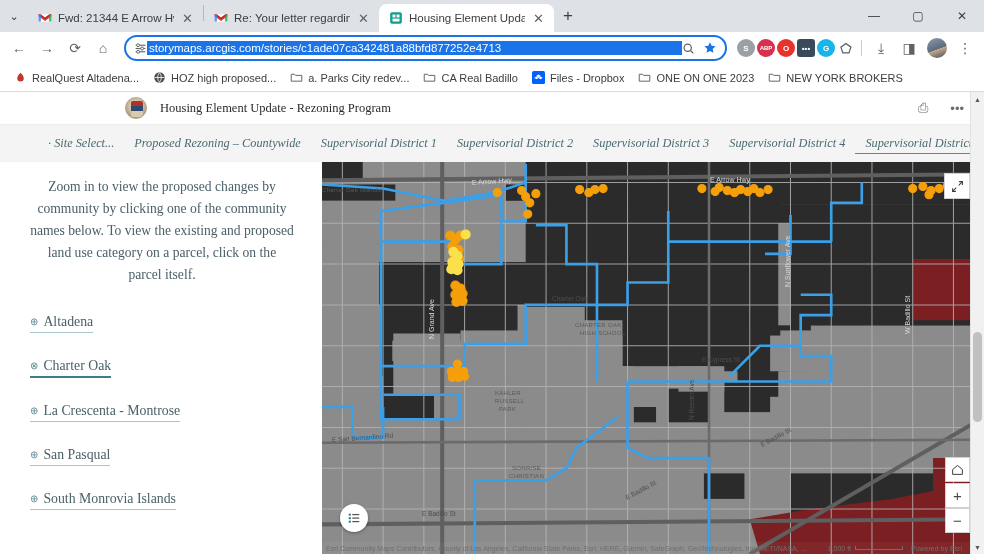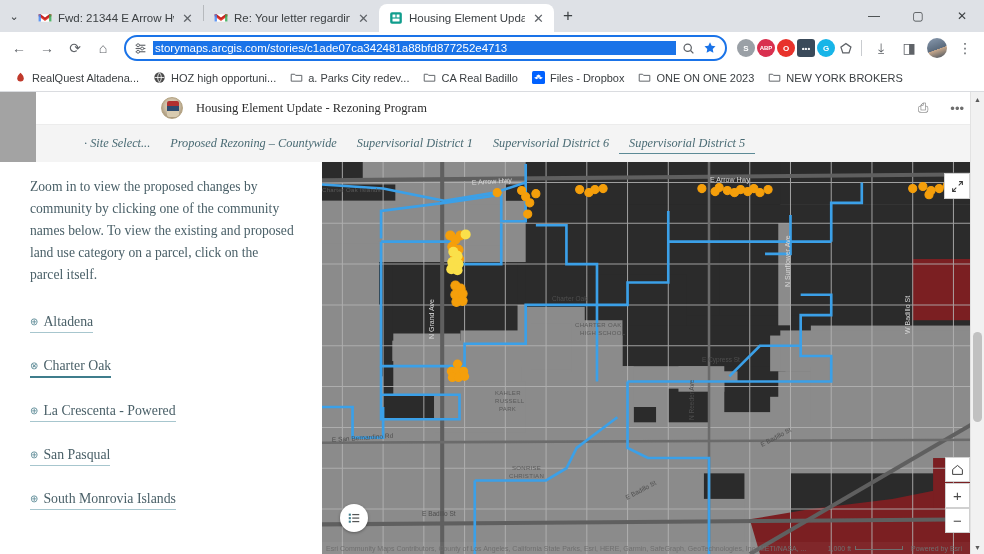--- a/index.html
+++ b/index.html
@@ -44,21 +44,21 @@
   
   .toolbar {
     height: 32px; background: #fff; display: flex; align-items: center;
     padding: 0 6px; gap: 2px; flex: 0 0 32px;
   }
   .tb-icon { width: 26px; height: 26px; display: flex; align-items: center; justify-content: center;
              color: #5f6368; font-size: 14px; border-radius: 50%; flex: 0 0 26px;}
   .omnibox {
     flex: 1; height: 26px; margin: 0 6px; background: #fff;
     border: 2px solid #1a73e8; border-radius: 14px;
-    display: flex; align-items: center; padding: 0 8px; gap: 6px; min-width: 0;
+    display: flex; align-items: center; padding: 0 8px; gap: 0; min-width: 0;
   }
   .omni-url {
     flex: 1; font-size: 11.5px; color: #fff; background: #1a73e8;
     padding: 1px 2px; white-space: nowrap; overflow: hidden;
     font-family: "Liberation Sans", sans-serif;
   }
   .omni-right { display: flex; align-items: center; gap: 8px; }
   .ext-row { display: flex; align-items: center; gap: 2px; padding-left: 2px; }
   .ext { width: 18px; height: 18px; border-radius: 4px; display: flex; align-items: center;
          justify-content: center; font-size: 8px; color: #fff; font-weight: bold; }
@@ -72,21 +72,21 @@
   
   .bookmarks {
     height: 28px; background: #fff; display: flex; align-items: center;
     padding: 0 8px; gap: 2px; border-bottom: 1px solid #dadce0; flex: 0 0 28px;
   }
   .bm { display: flex; align-items: center; gap: 5px; padding: 3px 6px; border-radius: 4px;
         font-size: 11px; color: #3c4043; white-space: nowrap; }
   .bm-ico { width: 13px; height: 13px; flex: 0 0 13px; display: block; }
 
   
-  .page { flex: 1; background: #a3a3a3; position: relative; overflow: hidden; padding-left: 36px; }
+  .page { flex: 1; background: #a3a3a3; position: relative; overflow: hidden; }
 
   .sm-header {
     height: 32px; display: flex; align-items: center; padding: 0 20px 0 125px;
     background: #fff;
   }
   .crest {
     width: 22px; height: 22px; border-radius: 50%;
     background: radial-gradient(circle at 50% 40%, #e8e0d2 0%, #cdbfa6 45%, #8d7a5c 100%);
     border: 1px solid #b5a483; flex: 0 0 22px; position: relative; overflow: hidden;
   }
@@ -118,20 +118,21 @@
 
   .sm-body { position: absolute; top: 70px; left: 0; right: 0; bottom: 0; display: flex; }
 
   
   .panel {
     width: 322px; flex: 0 0 322px; background: #fff; padding: 14px 28px 0 30px;
   }
   .panel-text {
     font-family: "Liberation Serif", serif; font-size: 13.6px; line-height: 1.62;
     color: #4a6068;
+    text-align: center;
   }
   .comm-list { margin-top: 26px; }
   .comm {
     display: inline-flex; align-items: baseline; gap: 5px;
     font-family: "Liberation Serif", serif; font-size: 13.8px; color: #4a6068;
     padding-bottom: 2px; margin-bottom: 23px;
     border-bottom: 1px solid #a7c6ce;
   }
   .comm.selected { border-bottom: 2px solid #3f7d8c; }
   .comm-ico { font-size: 10px; color: #5c8a96; position: relative; top: -1px; }
@@ -290,21 +291,21 @@
       <svg class="bm-ico" viewBox="0 0 16 16">
         <path d="M8 2c2 2 4 4 4 7a4 4 0 01-8 0c0-3 2-5 4-7z" fill="#c0392b"></path>
       </svg>
       <span>RealQuest Altadena...</span>
     </div>
     <div class="bm">
       <svg class="bm-ico" viewBox="0 0 16 16">
         <circle cx="8" cy="8" r="6.4" fill="#4a4a4a"></circle>
         <path d="M2 8h12M8 2a9 9 0 010 12M8 2a9 9 0 000 12" fill="none" stroke="#fff" stroke-width="1"></path>
       </svg>
-      <span>HOZ high opportuni...</span>
+      <span>HOZ high proposed...</span>
     </div>
     <div class="bm">
       <svg class="bm-ico" viewBox="0 0 16 16">
         <path d="M1.5 4h4.2l1.2 1.4h7.6v7.1H1.5z" fill="none" stroke="#5f6368" stroke-width="1.2"></path>
       </svg>
       <span>a. Parks City redev...</span>
     </div>
     <div class="bm">
       <svg class="bm-ico" viewBox="0 0 16 16">
         <path d="M1.5 4h4.2l1.2 1.4h7.6v7.1H1.5z" fill="none" stroke="#5f6368" stroke-width="1.2"></path>
@@ -342,41 +343,43 @@
         <span class="sm-hicon">⎙</span>
         <span class="sm-hicon">•••</span>
       </div>
     </div>
 
     <div class="sm-nav">
       <div class="nav-back" style="font-size:0">arrow-left-icon</div>
       <div class="nav-item truncated">· Site Select...</div>
       <div class="nav-item">Proposed Rezoning – Countywide</div>
       <div class="nav-item">Supervisorial District 1</div>
-      <div class="nav-item">Supervisorial District 6</div>
+      <div class="nav-item">Supervisorial District 2</div>
+      <div class="nav-item">Supervisorial District 3</div>
+      <div class="nav-item">Supervisorial District 4</div>
       <div class="nav-item active">Supervisorial District 5</div>
 
     </div>
 
     <div class="sm-body">
 
       <div class="panel">
         <div class="panel-text">Zoom in to view the proposed changes by community by clicking one of the community names below. To view the existing and proposed land use category on a parcel, click on the parcel itself.</div>
         <div class="comm-list">
           <div class="comm-row"><span class="comm">
             <span class="comm-ico">⊕</span>
             <span>Altadena</span>
           </span></div>
           <div class="comm-row"><span class="comm selected">
             <span class="comm-ico">⊗</span>
             <span>Charter Oak</span>
           </span></div>
           <div class="comm-row"><span class="comm">
             <span class="comm-ico">⊕</span>
-            <span>La Crescenta - Powered</span>
+            <span>La Crescenta - Montrose</span>
           </span></div>
           <div class="comm-row"><span class="comm">
             <span class="comm-ico">⊕</span>
             <span>San Pasqual</span>
           </span></div>
           <div class="comm-row"><span class="comm">
             <span class="comm-ico">⊕</span>
             <span>South Monrovia Islands</span>
           </span></div>
         </div>

